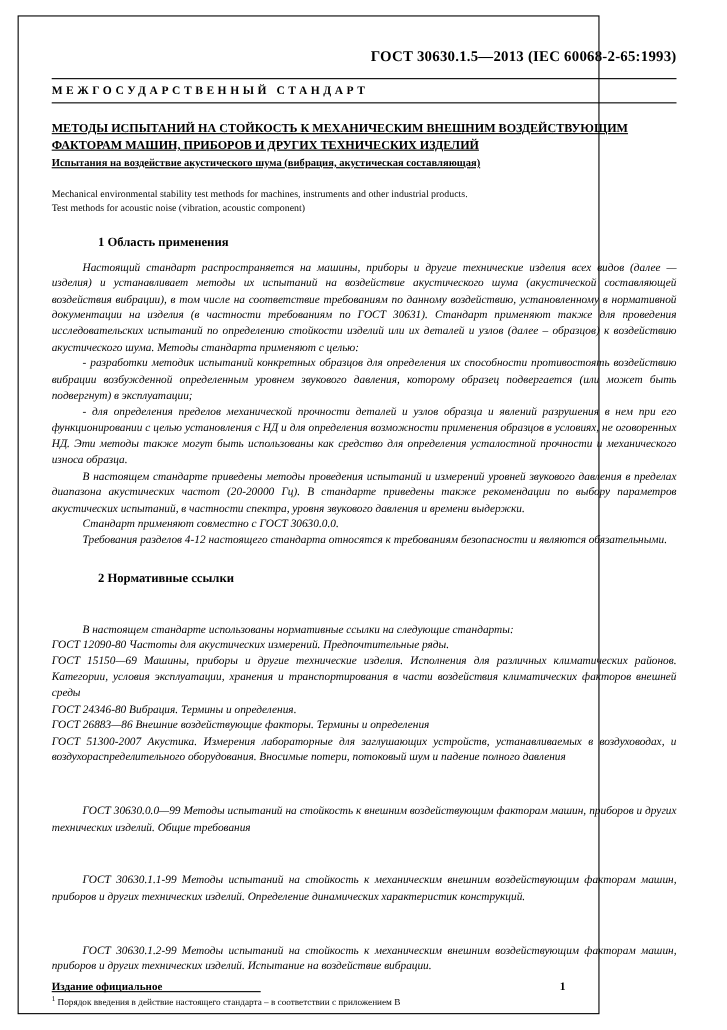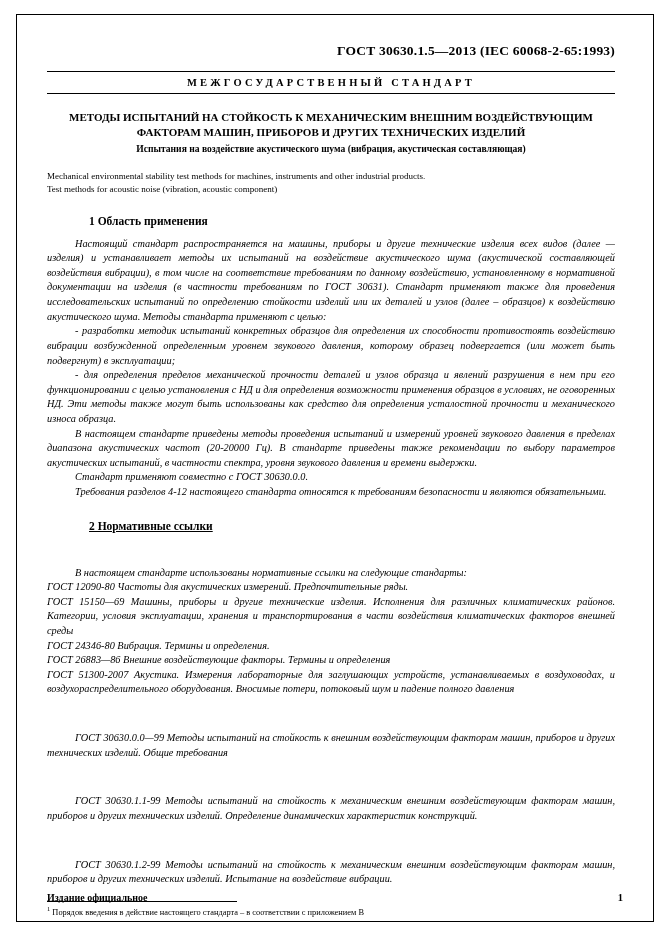--- a/index.html
+++ b/index.html
@@ -11,21 +11,21 @@
     width: 661px;
     height: 936px;
     font-family: "Liberation Serif", serif;
     color: #000;
     position: relative;
   }
   .page {
     position: absolute;
     left: 16px;
     top: 14px;
-    width: 638px;
+    width: 529px;
     height: 908px;
     border: 1px solid #000;
     box-sizing: border-box;
     background: #fff;
   }
   .inner {
     position: absolute;
     left: 30px;
     top: 28px;
     width: 568px;
@@ -33,33 +33,33 @@
   .doc-code {
     text-align: right;
     font-size: 13.5px;
     font-weight: bold;
     letter-spacing: 0.2px;
     margin-bottom: 12px;
   }
   .std-band {
     border-top: 1.6px solid #000;
     border-bottom: 1.6px solid #000;
-    text-align: center;
+    text-align: left;
     font-size: 10.5px;
     font-weight: bold;
     letter-spacing: 3.2px;
     padding: 5px 0 5px 0;
     margin: 10px 0 16px 0;
   }
   .title-block {
-    text-align: center;
     font-size: 11px;
     font-weight: bold;
     line-height: 1.35;
     margin-bottom: 14px;
+    text-decoration: underline;
   }
   .title-sub {
     font-size: 9.6px;
     font-weight: bold;
     margin-top: 3px;
   }
   .title-en {
     text-align: left;
     font-size: 9px;
     font-weight: normal;
@@ -77,21 +77,20 @@
     vertical-align: super;
   }
   h2.section {
     font-size: 11.5px;
     font-weight: bold;
     margin: 0 0 10px 0;
     padding-left: 42px;
   }
   h2.section.second {
     margin-top: 20px;
-    text-decoration: underline;
   }
   p.para {
     font-size: 10.3px;
     font-style: italic;
     text-align: justify;
     line-height: 1.42;
     margin: 0 0 0 0;
     text-indent: 28px;
   }
   p.para.dash {

